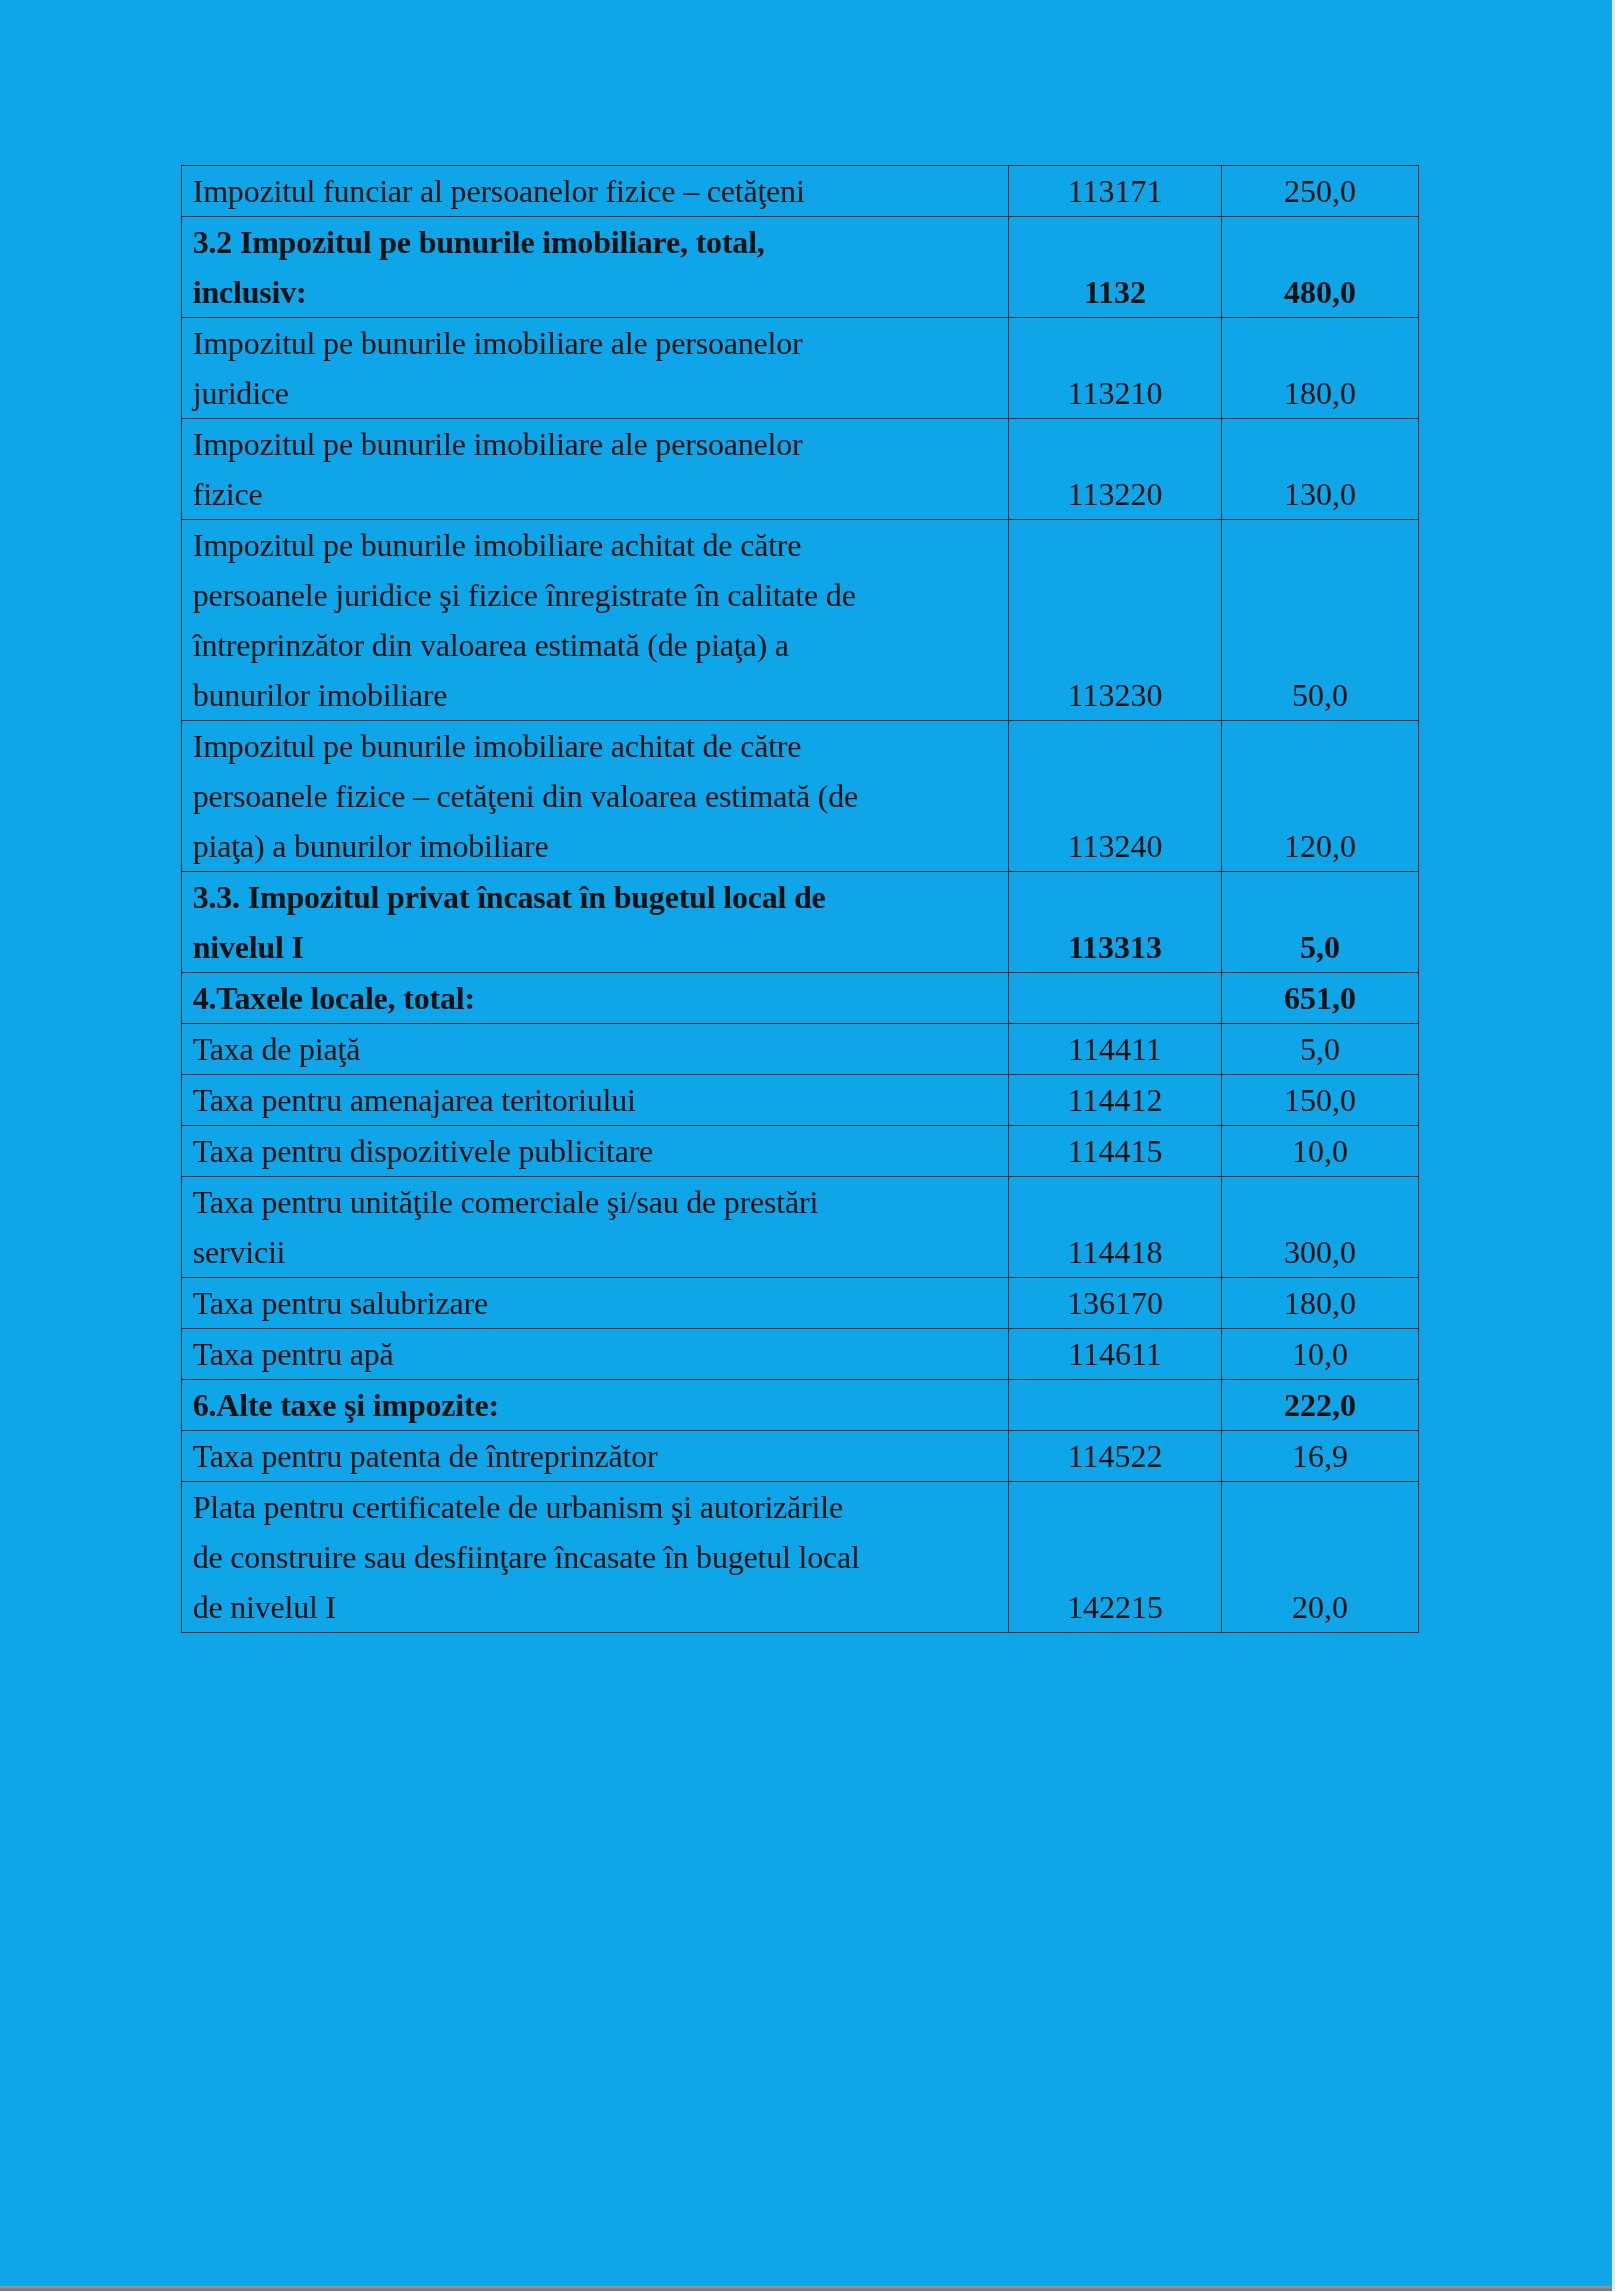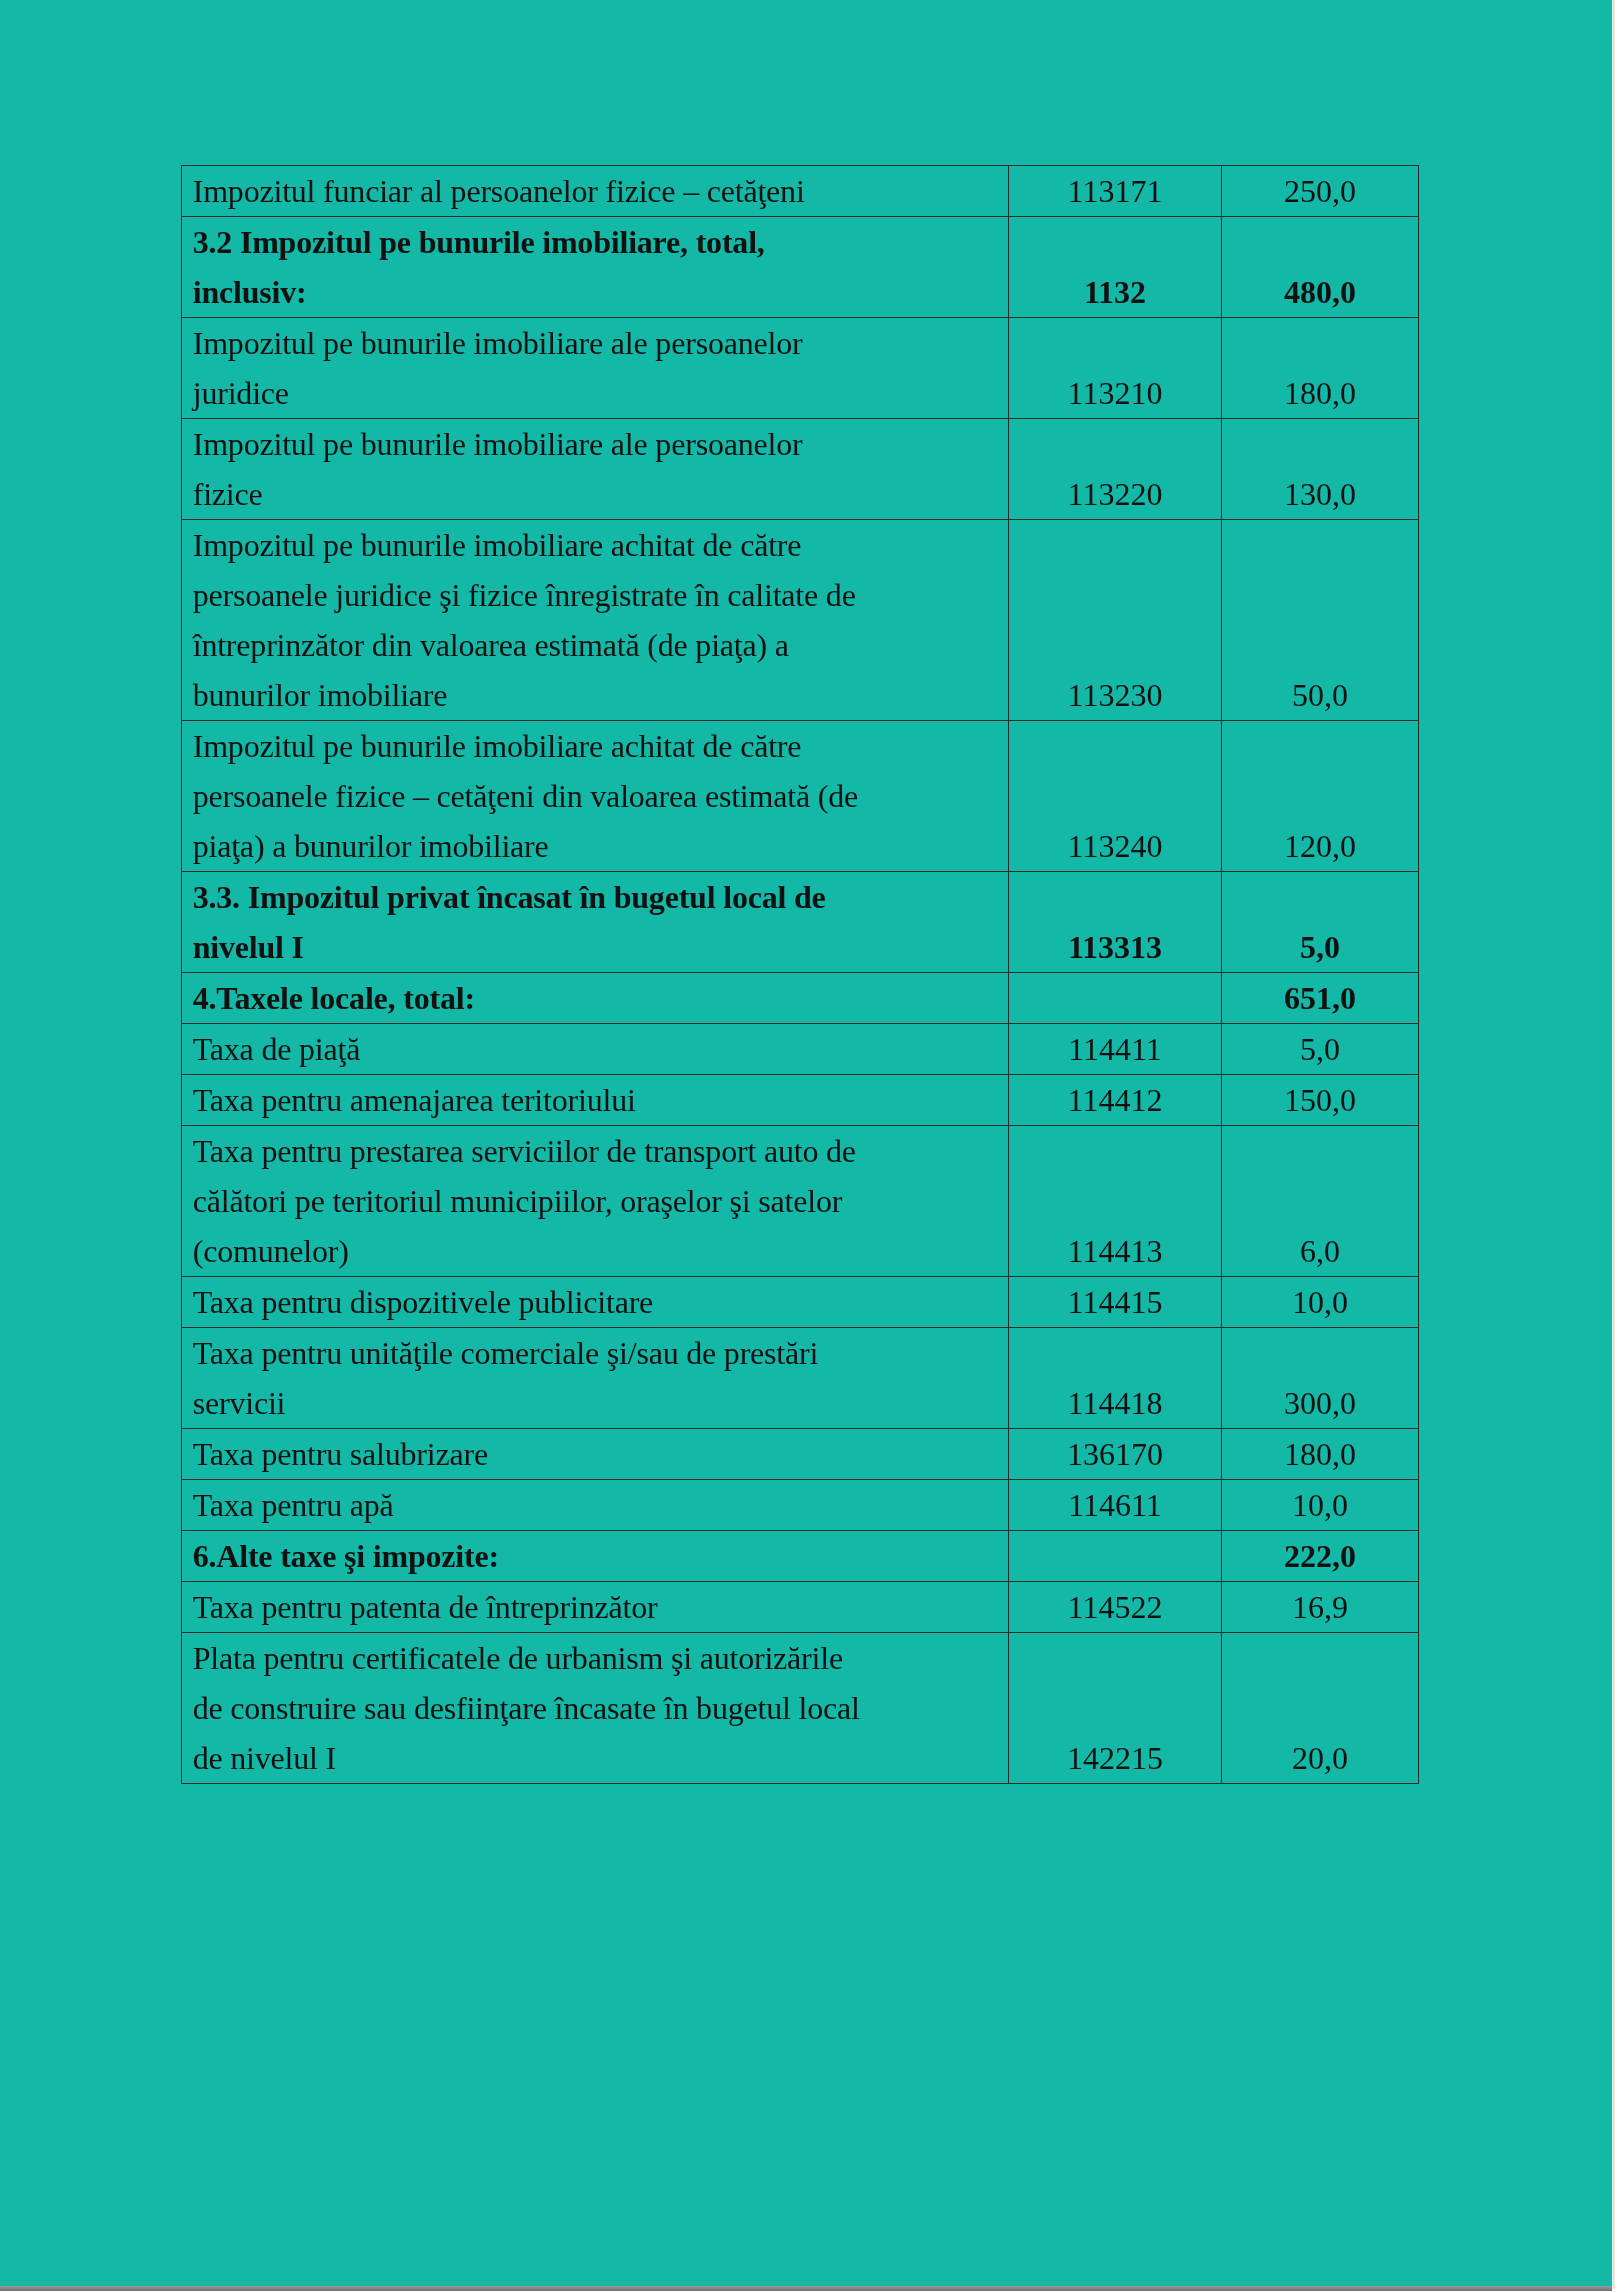--- a/index.html
+++ b/index.html
@@ -13,21 +13,21 @@
     position: relative;
     overflow: hidden;
     font-family: "Liberation Serif", "DejaVu Serif", serif;
     color: #111111;
   }
   .page {
     position: absolute;
     left: 0; top: 0;
     width: 1612px;
     height: 2286px;
-    background: #14b8a6;
+    background: #0ea5e9;
   }
   .page-edge-right {
     position: absolute;
     left: 1612px; top: 0;
     width: 2.7px;
     height: 2289px;
     background: #e9e6dc;
   }
   .page-edge-bottom {
     position: absolute;
@@ -129,27 +129,20 @@
         <td class="desc">Taxa de piaţă</td>
         <td class="num">114411</td>
         <td class="num">5,0</td>
       </tr>
       <tr class="row">
         <td class="desc">Taxa pentru amenajarea teritoriului</td>
         <td class="num">114412</td>
         <td class="num">150,0</td>
       </tr>
       <tr class="row">
-        <td class="desc">Taxa pentru prestarea serviciilor de transport auto de
-călători pe teritoriul municipiilor, oraşelor şi satelor
-(comunelor)</td>
-        <td class="num">114413</td>
-        <td class="num">6,0</td>
-      </tr>
-      <tr class="row">
         <td class="desc">Taxa pentru dispozitivele publicitare</td>
         <td class="num">114415</td>
         <td class="num">10,0</td>
       </tr>
       <tr class="row">
         <td class="desc">Taxa pentru unităţile comerciale şi/sau de prestări
 servicii</td>
         <td class="num">114418</td>
         <td class="num">300,0</td>
       </tr>

